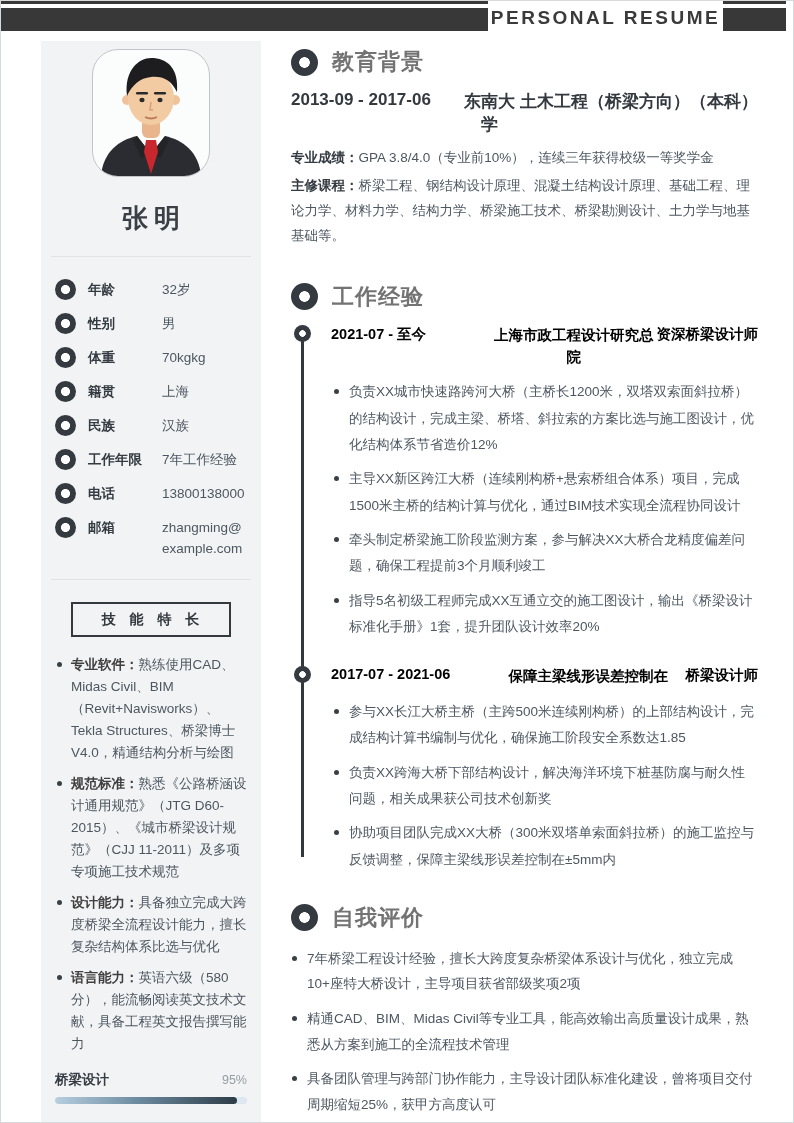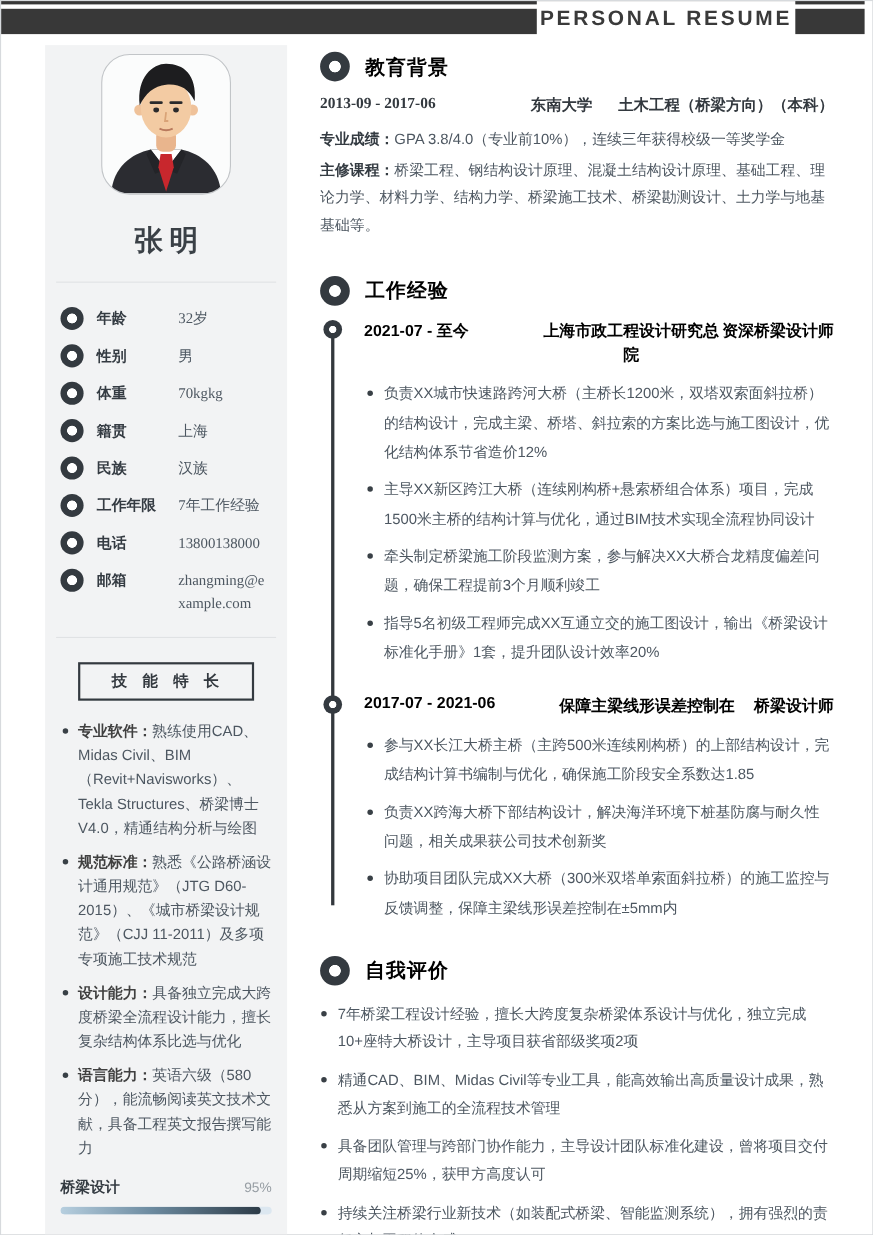--- a/index.html
+++ b/index.html
@@ -31,21 +31,21 @@
     display:flex; align-items:flex-end; justify-content:center;
   }
   .photo-wrap svg{ display:block; }
   .name{
     margin-top:24px; text-align:center; font-size:26px; font-weight:bold;
     color:#3a4046; letter-spacing:6px; padding-left:6px;
   }
   .sb-divider{ height:1px; background:#e0e2e4; margin:20px -4px 0 -4px; }
 
   .info-list{ margin-top:22px; }
-  .info-row{ display:flex; align-items:flex-start; margin-bottom:13px; font-size:13.5px; line-height:21px;font-family:Liberation Serif, serif; }
+  .info-row{ display:flex; align-items:flex-start; margin-bottom:13px; font-size:13.5px; line-height:21px; }
   .donut-sm{
     flex:0 0 auto; width:21px; height:21px; border-radius:50%;
     background:radial-gradient(circle at 50% 50%, #ffffff 0 4.2px, #343a40 4.8px);
   }
   .info-label{ font-weight:bold; color:#343b42; width:74px; margin-left:12px; flex:0 0 auto; }
   .info-value{ color:#4d5761; flex:1; word-break:break-all; }
 
   .skills-box{
     margin:22px auto 0 auto; width:160px; border:2px solid #33393f;
     text-align:center; padding:7px 0 6px 4px; font-weight:bold;
@@ -68,23 +68,23 @@
   .bar-fill{ height:100%; border-radius:4px; background:linear-gradient(90deg,#b7cfdf 0%,#6d8ba0 45%,#2d3b47 100%); }
 
   
   .main{ position:absolute; left:290px; top:46px; width:467px; }
   .section-head{ display:flex; align-items:center; margin-bottom:13px; }
   .donut-lg{
     flex:0 0 auto; width:27px; height:27px; border-radius:50%;
     background:radial-gradient(circle at 50% 50%, #ffffff 0 5px, #343a40 5.6px);
     margin-right:14px;
   }
-  .section-title{ font-size:18px; font-weight:bold; color:#000000; letter-spacing:1px; }
-
-  .edu-row{ display:flex; align-items:flex-start; font-weight:bold; font-size:14px; color:#33393f; margin:4px 0 10px 0;font-family:Liberation Serif, serif; }
+  .section-title{ font-size:22px; font-weight:bold; color:#737373; letter-spacing:1px; }
+
+  .edu-row{ display:flex; align-items:flex-start; font-weight:bold; font-size:17px; color:#33393f; margin:4px 0 10px 0; }
   .edu-period{ flex:0 0 168px; }
   .edu-school{ flex:1; text-align:center; }
   .edu-major{ flex:0 0 auto; text-align:right; }
   .edu-line{ font-size:13.5px; color:#4d5761; line-height:1.85; margin-bottom:3px; }
   .edu-line b{ color:#343b42; }
 
   .exp-section{ margin-top:33px; }
   .jobs-wrap{ position:relative; }
   .timeline{ position:absolute; left:10px; top:8px; bottom:16px; width:3px; background:#33383d; }
   .job{ position:relative; padding-left:40px; }

